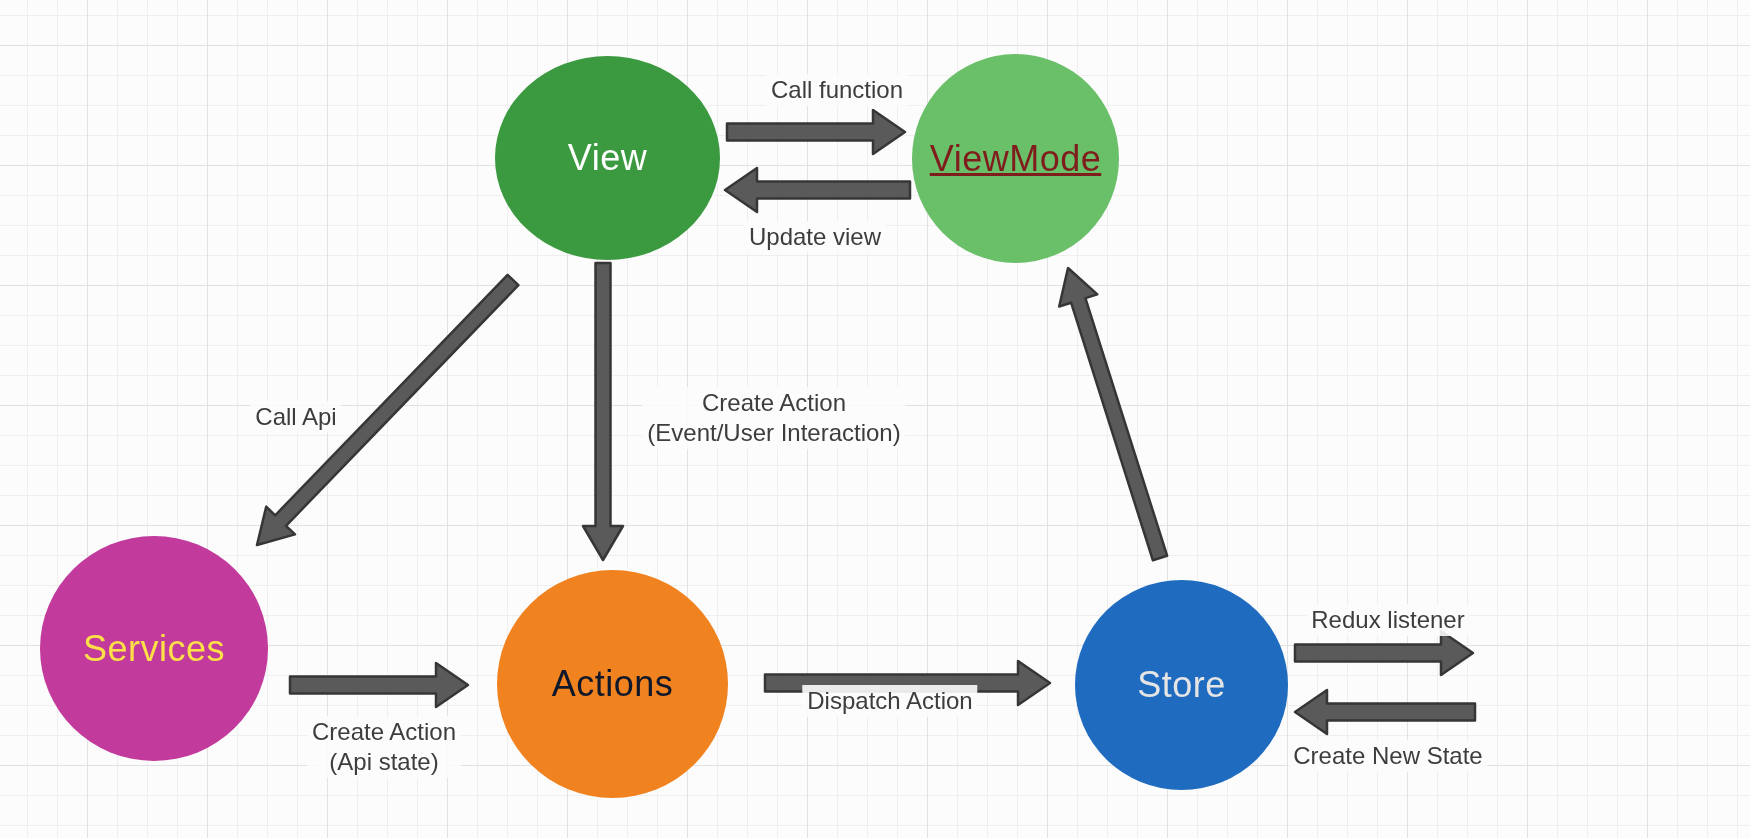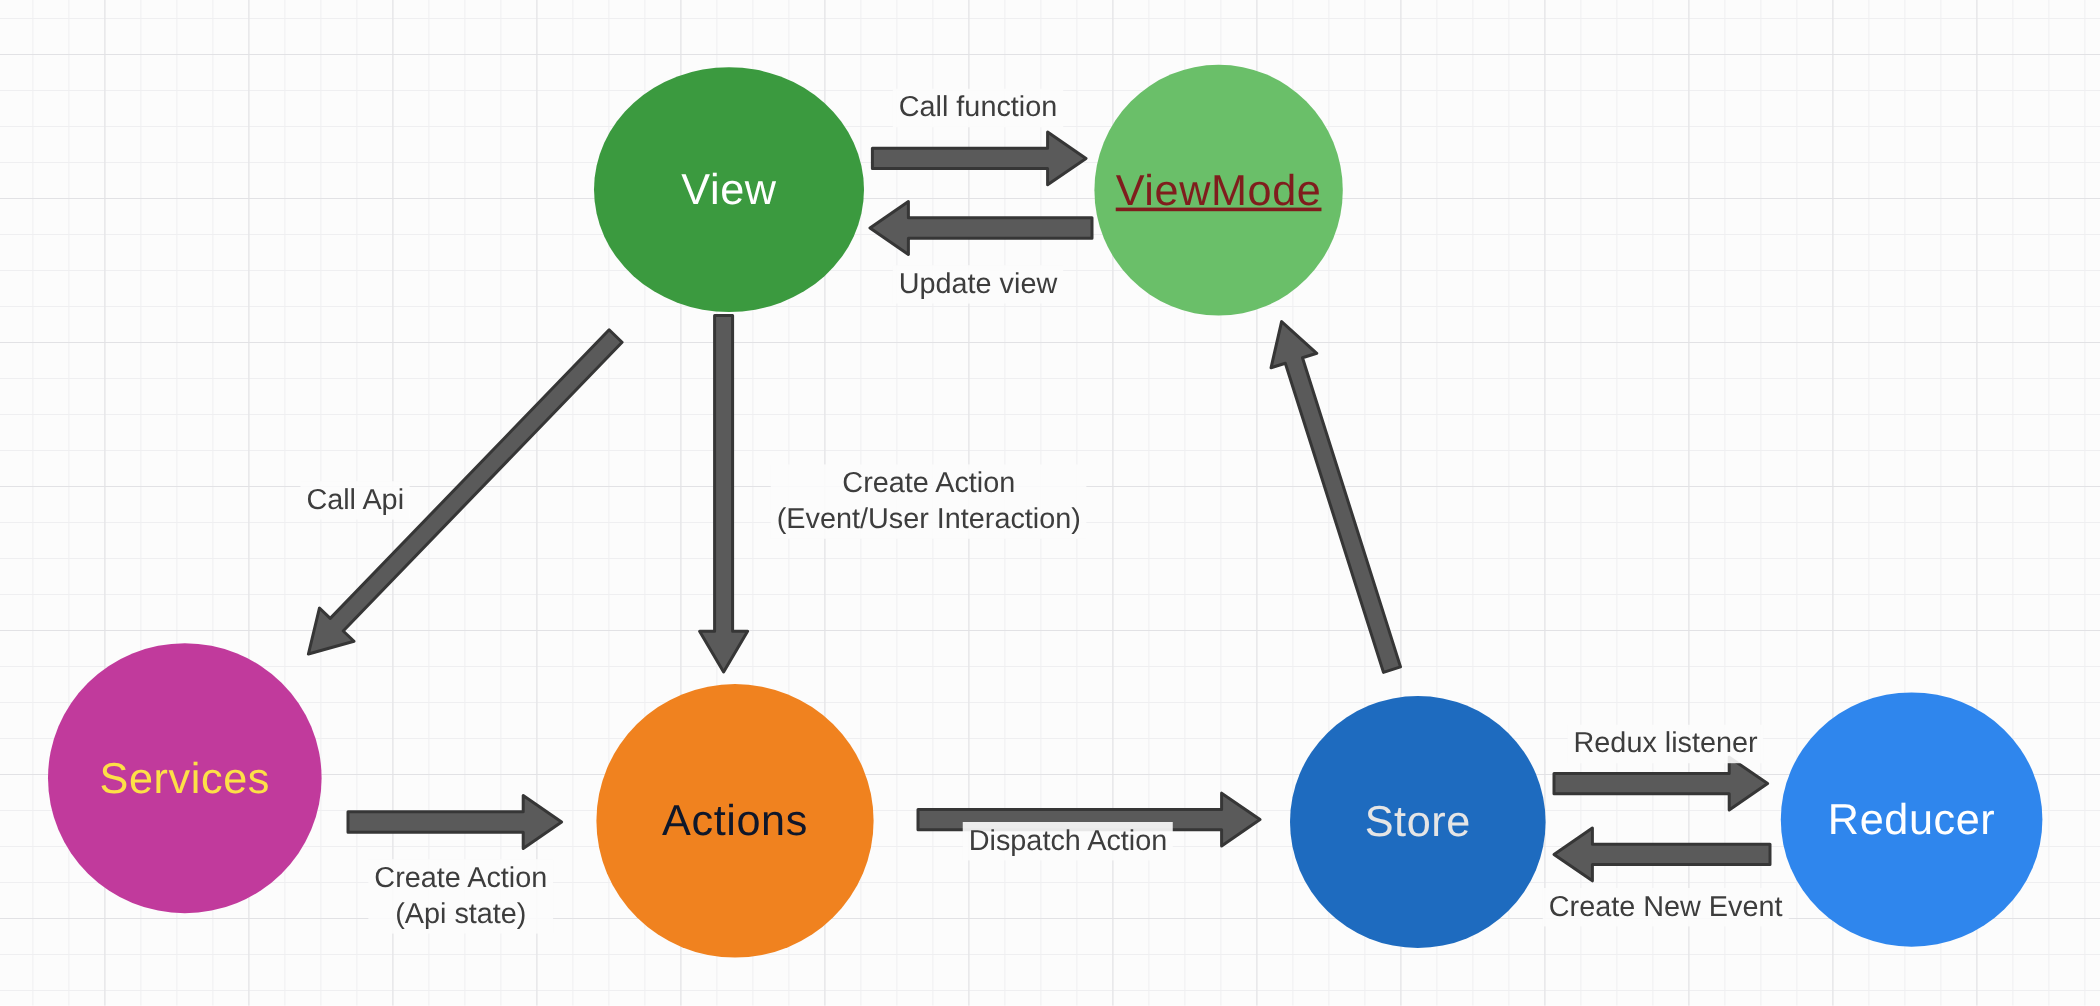--- a/index.html
+++ b/index.html
@@ -63,28 +63,25 @@
   </div>
   <div class="node" style="left: 40px; top: 536px; width: 228px; height: 225px; background: rgb(193, 58, 156); color: #fde047;">
     <span>Services</span>
   </div>
   <div class="node" style="left: 497px; top: 570px; width: 231px; height: 228px; background: rgb(240, 130, 31); color: #0f172a;">
     <span>Actions</span>
   </div>
   <div class="node" style="left: 1075px; top: 580px; width: 213px; height: 210px; background: rgb(30, 107, 191); color: #e5e5e5;">
     <span>Store</span>
   </div>
-  <div class="node" style="left: 1484px; top: 577px; width: 218px; height: 212px; background: rgb(47, 134, 237); color: rgb(255, 255, 255);">
-    <span>Reducer</span>
-  </div>
 
-  <div class="edge-label" style="left:815px;top:90px">Call function</div>
+  <div class="edge-label" style="left:837px;top:90px">Call function</div>
   <div class="edge-label" style="left:815px;top:237px">Update view</div>
   <div class="edge-label" style="left:296px;top:417px">Call Api</div>
   <div class="edge-label" style="left:774px;top:418px">Create Action
 (Event/User Interaction)</div>
   <div class="edge-label" style="left:384px;top:747px">Create Action
 (Api state)</div>
   <div class="edge-label" style="left:890px;top:701px">Dispatch Action</div>
   <div class="edge-label" style="left:1388px;top:620px">Redux listener</div>
-  <div class="edge-label" style="left:1388px;top:756px">Create New Event</div>
+  <div class="edge-label" style="left:1388px;top:756px">Create New State</div>
 
 </div>
 
 </body></html>

